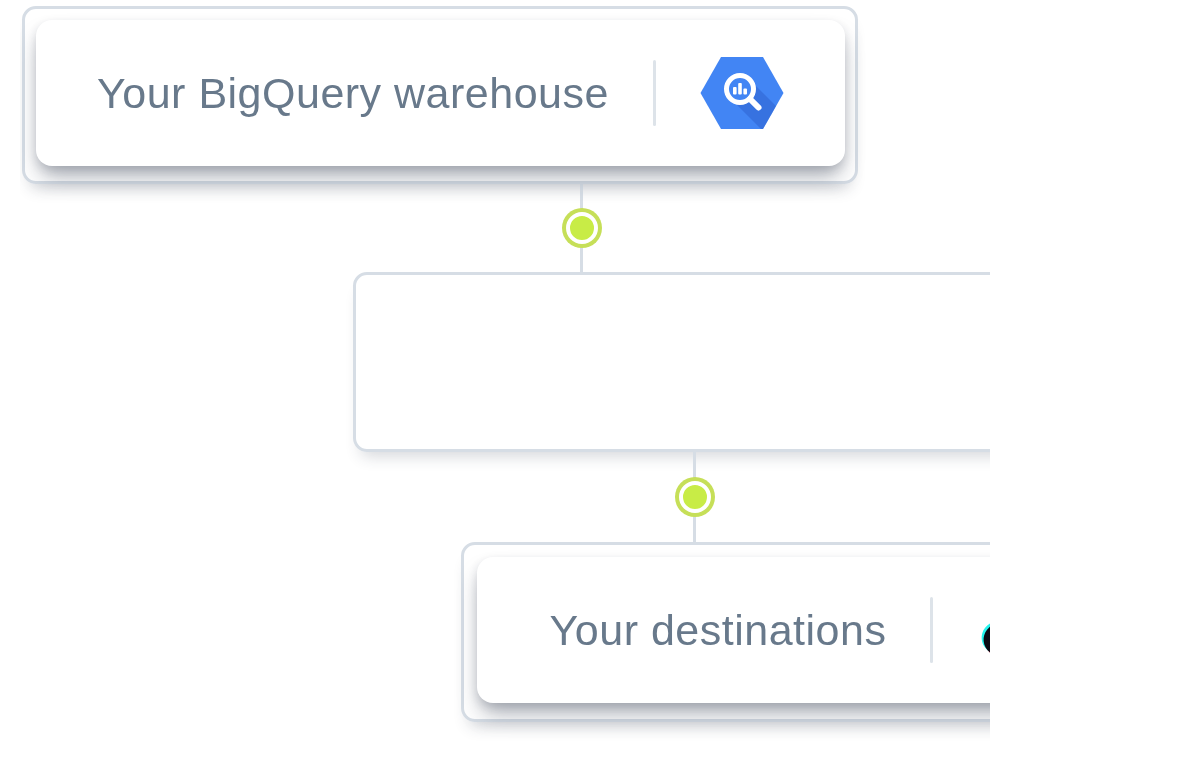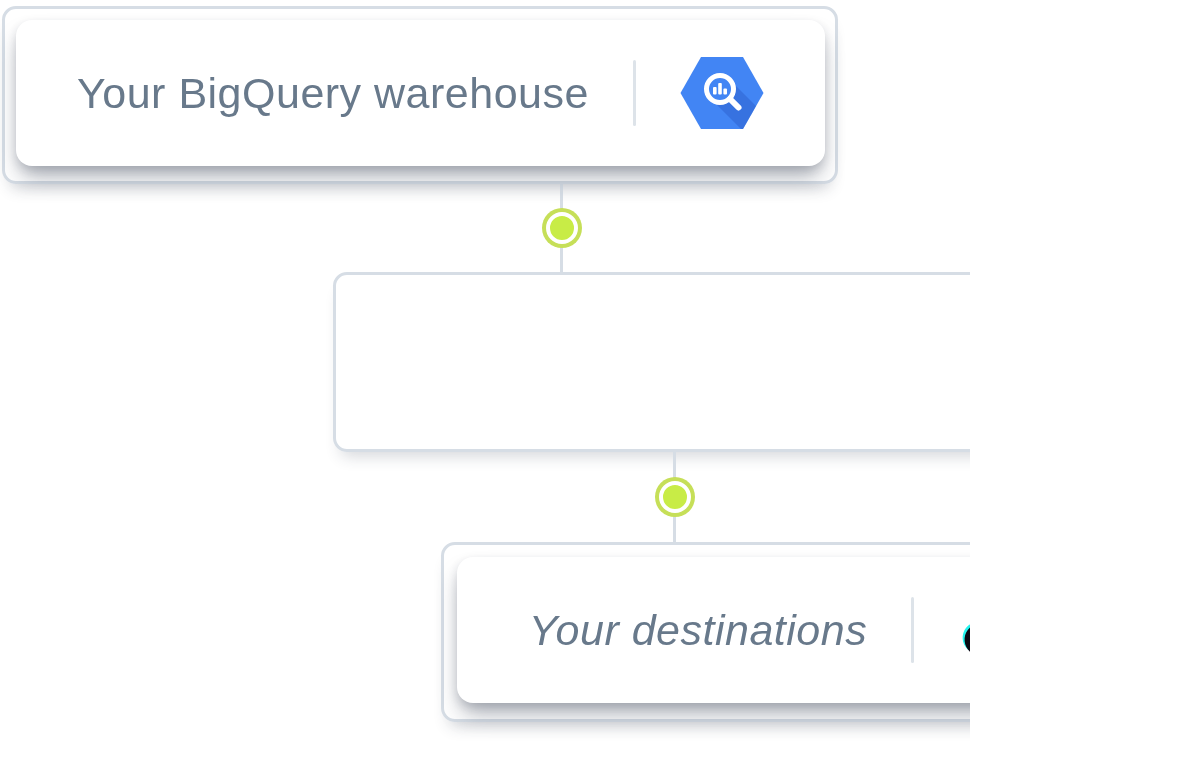--- a/index.html
+++ b/index.html
@@ -1,17 +1,17 @@
 <!DOCTYPE html>
 <html><head>
 <meta charset="utf-8">
 <style>
   html,body{margin:0;padding:0;}
   body{background:#ffffff;font-family:"Liberation Sans","DejaVu Sans",sans-serif;}
-  .canvas{position:relative;width:970px;height:758px;background:#ffffff;overflow:hidden;}
+  .canvas{position:relative;width:970px;height:758px;background:#ffffff;overflow:hidden;margin-left:20px;}
 
   .frame{
     position:absolute;
     border:3px solid #d6dde5;
     border-radius:14px;
     box-sizing:border-box;
     background:transparent;
     box-shadow:0 12px 16px -8px rgba(40,50,70,0.20);
   }
   .frame1{left:2px;top:6px;width:836px;height:178px;}
@@ -23,21 +23,21 @@
     background:#ffffff;
     border-radius:16px;
     box-shadow:0 14px 22px -4px rgba(35,45,65,0.38),0 4px 10px rgba(35,45,65,0.14);
     display:flex;
     align-items:center;
     justify-content:center;
     z-index:3;
   }
   .card1{left:16px;top:20px;width:809px;height:146px;}
   .card2{left:348px;top:288px;width:648px;height:145px;}
-  .card3{left:457px;top:557px;width:710px;height:146px;font-style:italic;}
+  .card3{left:457px;top:557px;width:710px;height:146px;}
 
   .label{
     font-size:43px;
     color:#68798b;
     letter-spacing:0.5px;
     white-space:nowrap;
     line-height:1;
   }
   .divider{
     width:3px;height:66px;

